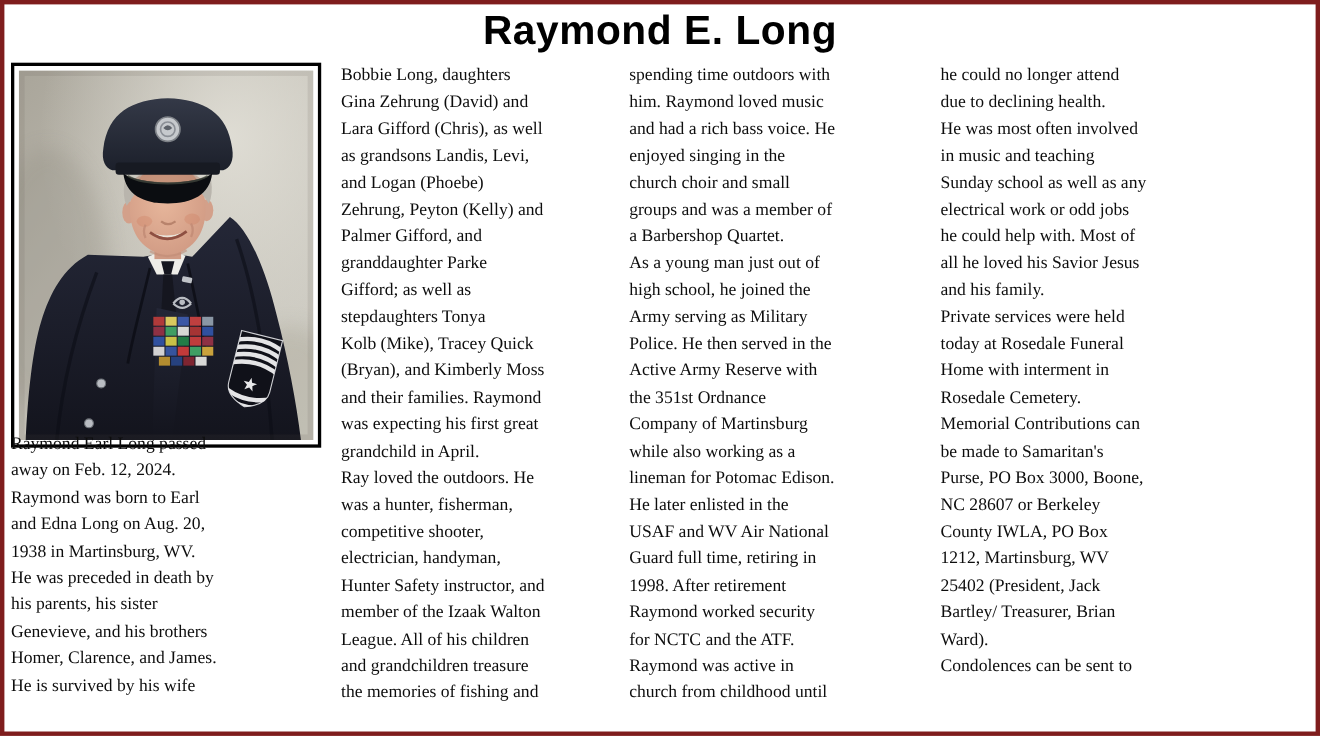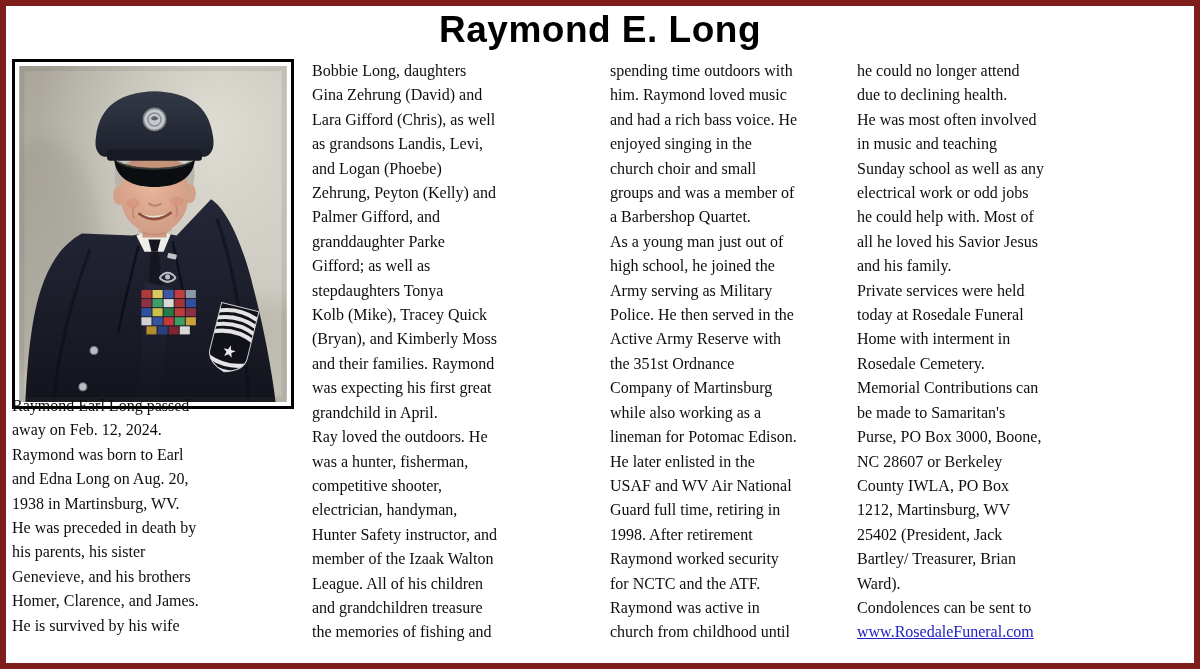--- a/index.html
+++ b/index.html
@@ -1,21 +1,21 @@
 <!DOCTYPE html>
 <html><head>
 <meta charset="utf-8">
 <style>
   html, body { margin: 0; padding: 0; background: #ffffff; }
   .page {
     position: relative;
     width: 1200px;
     height: 669px;
     box-sizing: border-box;
-    border: 6px solid #7f1d1d;
+    border: 4px solid #7f1d1d;
     background: #ffffff;
     font-family: "Liberation Serif", serif;
     color: #0d0d0d;
     overflow: hidden;
   }
   .title {
     position: absolute;
     top: 3px;
     left: 0;
     width: 100%;
@@ -37,21 +37,21 @@
   }
   .col {
     position: absolute;
     top: 53px;
     font-size: 16px;
     line-height: 24.4px;
     white-space: pre;
   }
   .col1 { left: 6px; top: 388px; }
   .col2 { left: 306px; }
-  .col3 { left: 604px; }
+  .col3 { left: 568px; }
   .col4 { left: 851px; }
   .condolences-link {
     color: #2121c4;
     text-decoration: underline;
     cursor: pointer;
   }
 </style>
 </head>
 <body>
 
@@ -261,15 +261,15 @@
 Rosedale Cemetery.
 Memorial Contributions can
 be made to Samaritan's
 Purse, PO Box 3000, Boone,
 NC 28607 or Berkeley
 County IWLA, PO Box
 1212, Martinsburg, WV
 25402 (President, Jack
 Bartley/ Treasurer, Brian
 Ward).
-Condolences can be sent to</span><br><a class="condolences-link" href="www.RosedaleFuneral.com">www.RosedaleFuneral.com</a></div>
+Condolences can be sent to</span><br></div>
 
 </div>
 
 </body></html>

